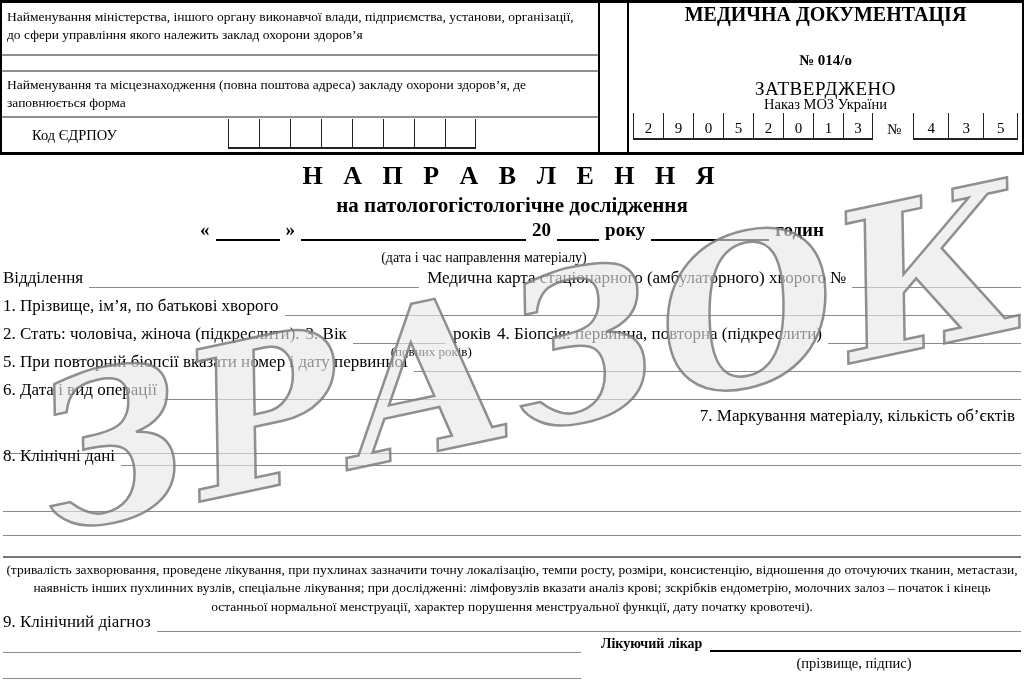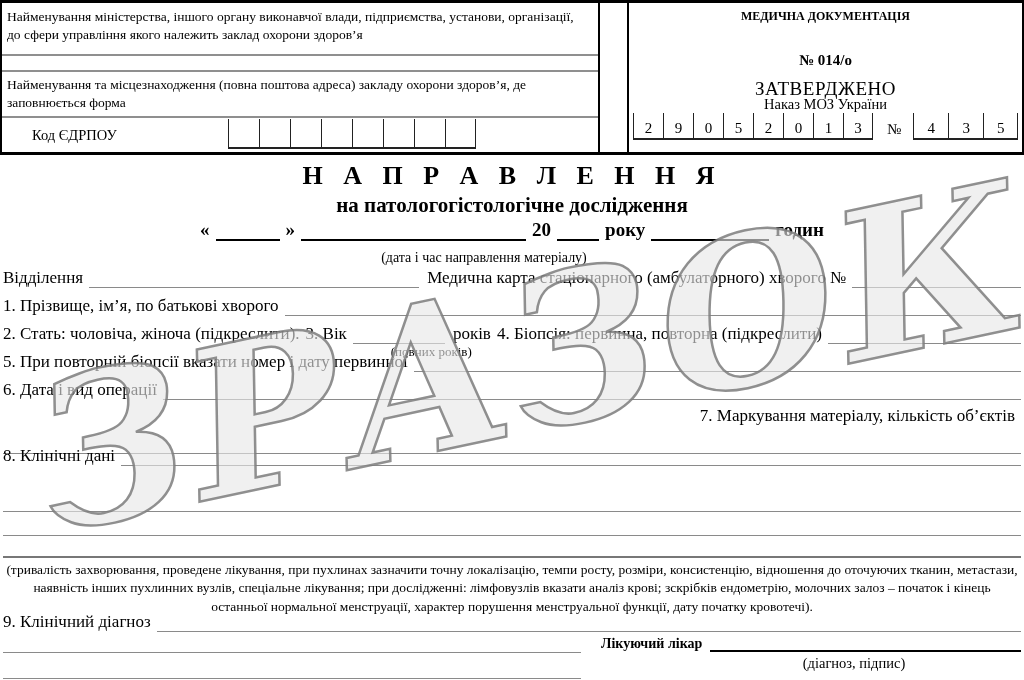--- a/index.html
+++ b/index.html
@@ -28,21 +28,21 @@
   .edrpou-label { position:absolute; left:30px; bottom:8px; font-size:14.5px; }
 
   .comb { display:flex; align-items:flex-end; border-bottom:2px solid #222; }
   .comb .cell { border-left:1.6px solid #222; display:flex; align-items:flex-end;
                 justify-content:center; font-size:15px; padding-bottom:1px; }
   .comb .cell:last-child { border-right:1.6px solid #222; }
   .edrpou-comb { position:absolute; left:226px; bottom:3px; }
   .edrpou-comb .cell { width:31px; height:28px; }
 
   .hdr-right .rt { position:absolute; left:0; right:0; }
-  .r1 { top:6px;  font-weight:bold; font-size:12px; }
+  .r1 { top:0;  font-weight:bold; font-size:20px; }
   .r2 { top:25px; font-size:13.5px; }
   .r3 { top:49px; font-weight:bold; font-size:15px; }
   .r4 { top:75px; font-size:19px; letter-spacing:.5px; }
   .r5 { top:93px; font-size:14.5px; }
   .date-row { position:absolute; left:4px; right:4px; bottom:12px;
               display:flex; align-items:flex-end; justify-content:flex-start; }
   .date-comb .cell { width:30px; height:25px; }
   .no-comb .cell { width:35px; height:25px; }
   .no-label { font-size:15px; margin:0 12px 2px 14px; }
 
@@ -218,18 +218,18 @@
   <div class="row" style="top:453px;">
     <span class="lbl">9. Клінічний діагноз</span>
     <span class="blank"></span>
   </div>
 
   <div class="left-rule" style="top:495px;"></div>
   <div class="doctor-wrap" style="top:473px;">
     <span class="doctor-lbl">Лікуючий лікар</span>
     <span class="doctor-blank"></span>
   </div>
-  <div class="doctor-caption" style="top:498px;">(діагноз, підпис)</div>
+  <div class="doctor-caption" style="top:498px;">(прізвище, підпис)</div>
   <div class="left-rule" style="top:521px;"></div>
 
 </div>
 
 <div class="watermark">ЗРАЗОК</div>
 
 </body></html>

